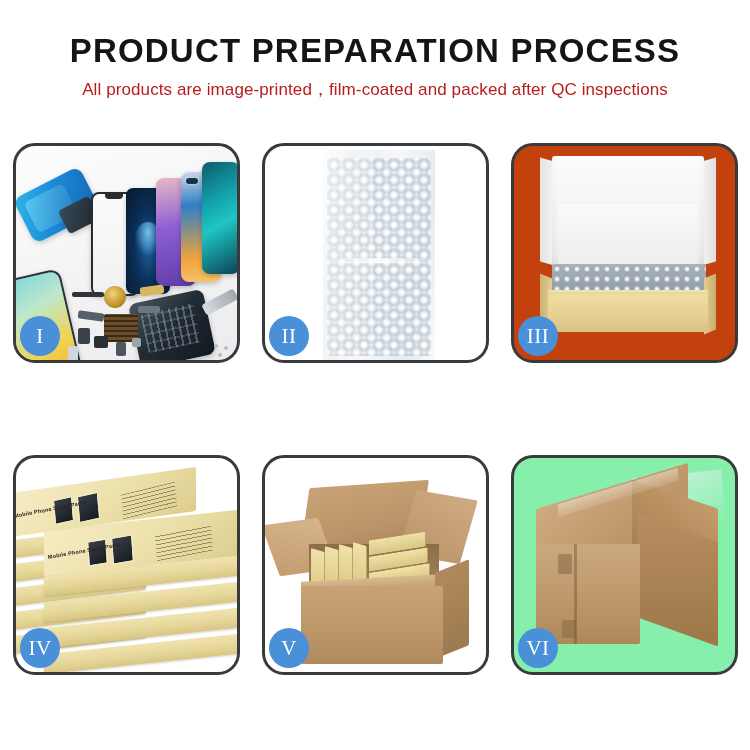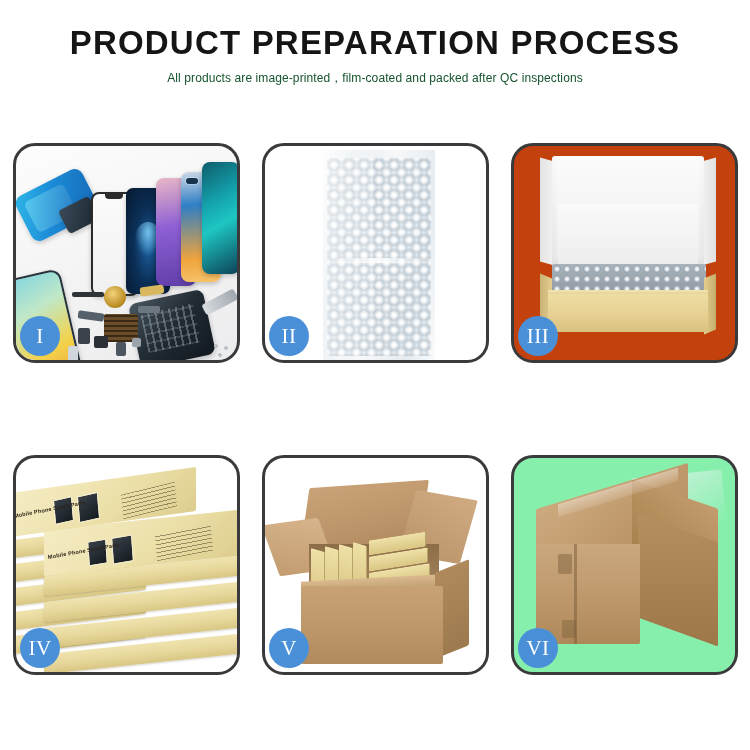--- a/index.html
+++ b/index.html
@@ -12,33 +12,33 @@
     height: 750px;
     font-family: "Liberation Sans", sans-serif;
     color: #111111;
     overflow: hidden;
     position: relative;
   }
 
   
   .header {
     text-align: center;
-    padding-top: 26px;
+    padding-top: 34px;
   }
   .title {
     font-size: 33px;
     font-weight: bold;
     letter-spacing: 1.2px;
     color: #151515;
     line-height: 1.05;
     white-space: nowrap;
   }
   .subtitle {
-    font-size: 12px;
-    color: #14532d;
+    font-size: 17px;
+    color: #b91c1c;
     margin-top: 9px;
     letter-spacing: 0.1px;
     white-space: nowrap;
   }
 
   
   .grid {
     position: absolute;
     left: 13px;
     top: 143px;

